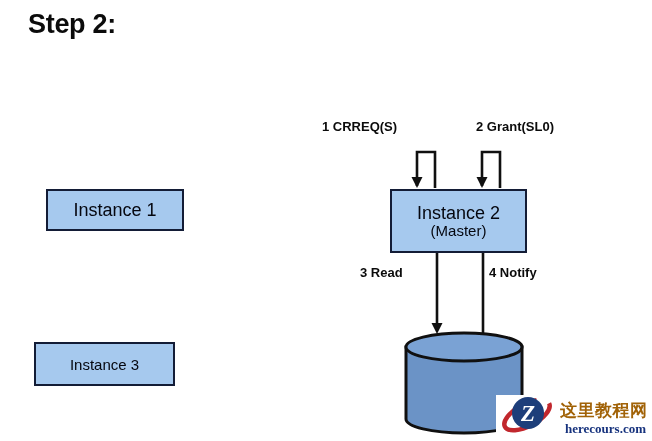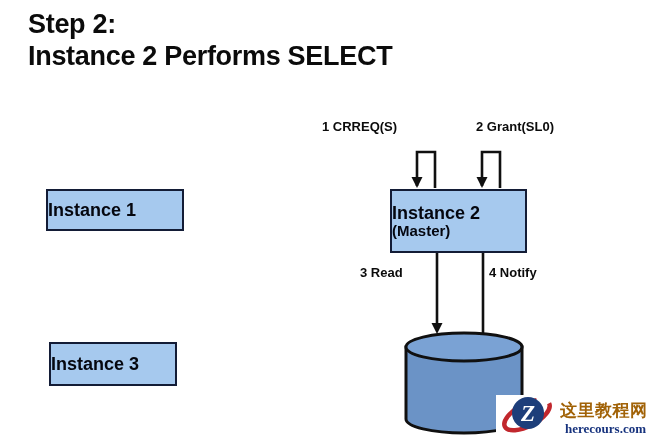--- a/index.html
+++ b/index.html
@@ -9,27 +9,27 @@
   }
   .title{
     position:absolute;left:28px;top:9px;width:444px;text-align:left;
     font-weight:bold;font-size:27px;line-height:1.18;color:#0b0b0b;letter-spacing:-0.3px;
   }
   .diagram-svg{position:absolute;left:0;top:0;z-index:1;}
   .ln{fill:none;stroke:#101010;stroke-width:2.6px;}
   .ah{fill:#101010;stroke:none;}
   .node{
     position:absolute;box-sizing:border-box;background:#a6c9ee;border:2.5px solid #131c36;
-    display:flex;flex-direction:column;align-items:flex-start;justify-content:center;
-    font-weight:bold;color:#05070f;z-index:2;text-align:center;
+    display:flex;flex-direction:column;align-items:center;justify-content:center;
+    font-weight:normal;color:#05070f;z-index:2;text-align:center;
   }
   #node-instance1{left:46px;top:189px;width:138px;height:42px;font-size:18px;}
   #node-instance2{left:390px;top:189px;width:137px;height:64px;font-size:18px;line-height:1.05;}
   #node-instance2 .sub{font-size:15px;}
-  #node-instance3{left:49px;top:342px;width:128px;height:44px;font-size:18px;}
+  #node-instance3{left:34px;top:342px;width:141px;height:44px;font-size:15px;}
   .msg-label{
     position:absolute;font-weight:bold;font-size:13px;color:#0b0b0b;
     white-space:nowrap;z-index:3;
   }
   #lbl-crreq{left:322px;top:119px;}
   #lbl-grant{left:476px;top:119px;}
   #lbl-read{left:360px;top:265px;width:72px;text-align:left;}
   #lbl-notify{left:489px;top:265px;}
   .watermark{position:absolute;left:496px;top:395px;width:156px;height:46px;background:#ffffff;z-index:4;}
   .wm-logo{position:absolute;left:2px;top:-4px;}
@@ -43,21 +43,20 @@
     white-space:nowrap;font-family:"Liberation Serif","DejaVu Serif",serif;
   }
 </style>
 </head>
 <body>
 
 <div class="stage">
 
   <div class="title">
     <div>Step 2:</div>
-    <div>Instance 2 Performs SELECT</div>
   </div>
 
   <svg class="diagram-svg" width="652" height="441" viewBox="0 0 652 441">
 
     <g>
       <polyline class="ln" points="417,186 417,152 435,152 435,188"></polyline>
       <polygon class="ah" points="411.5,177 422.5,177 417,188"></polygon>
     </g>
 
     <g>

